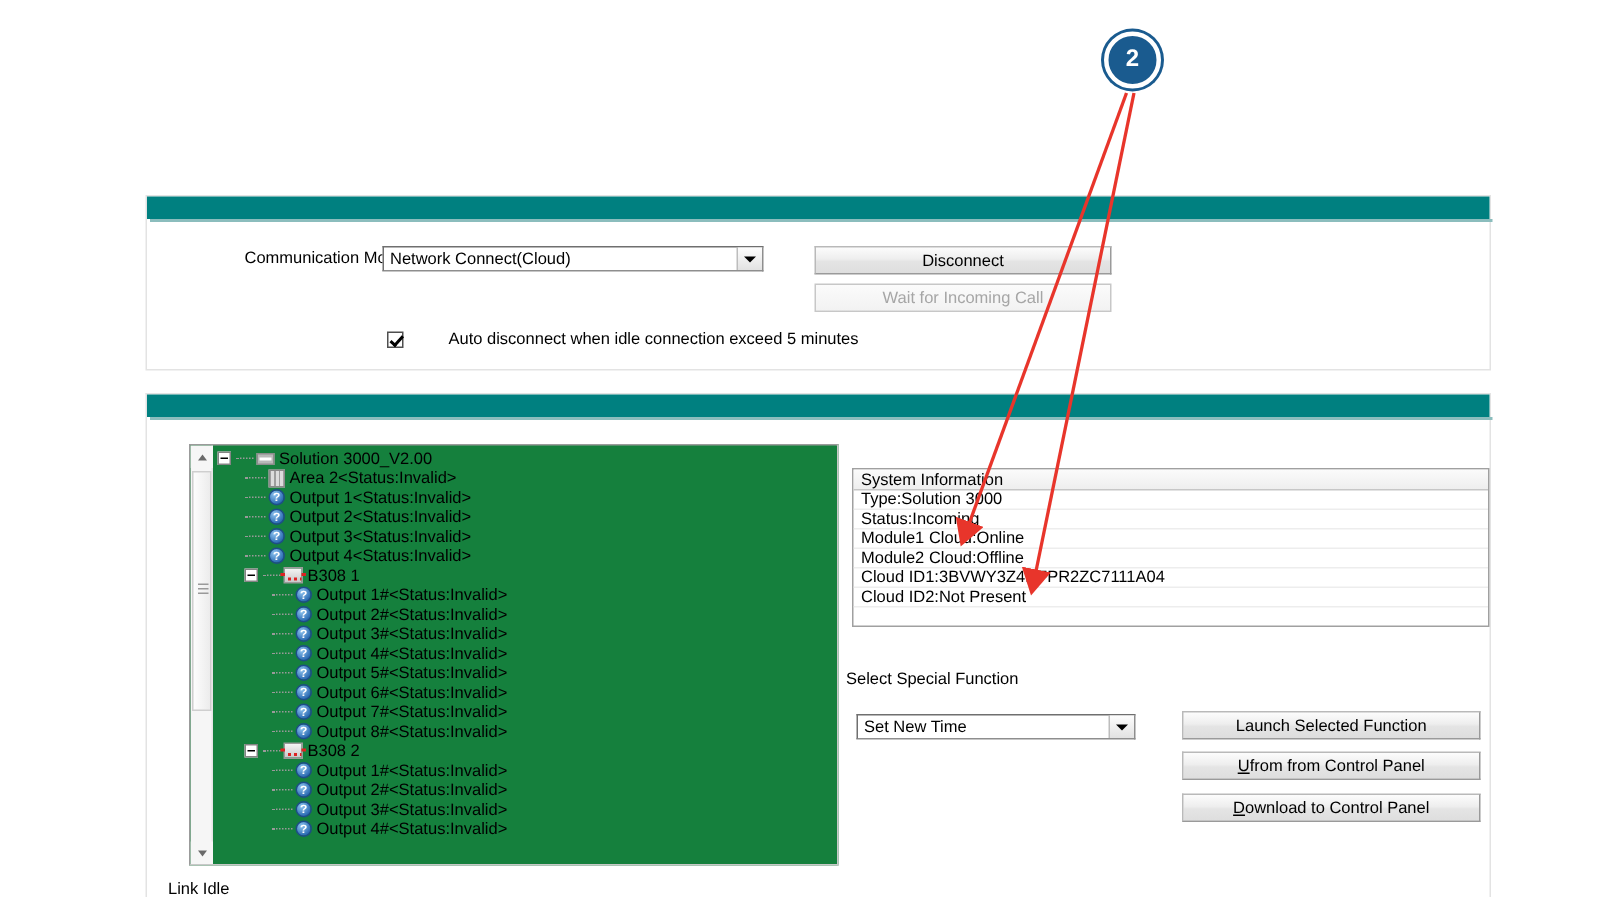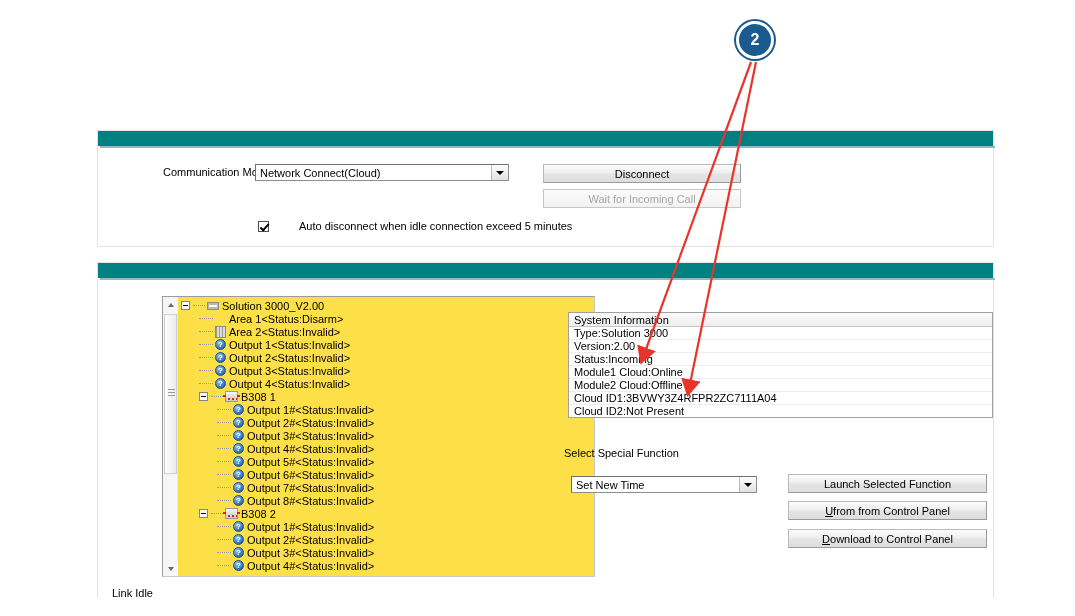--- a/index.html
+++ b/index.html
@@ -99,21 +99,21 @@
     width:3px;height:7px;border:solid #000;
     border-width:0 2px 2px 0;transform:rotate(42deg);
   }
 
   
   .treebox{
     position:absolute;left:126px;top:296px;width:433px;height:281px;
     box-sizing:border-box;
     border:1px solid #9b9b9b;
     border-right-color:#c8c8c8;border-bottom-color:#c8c8c8;
-    background:#fde047;overflow:hidden;margin-left:36px;
+    background:#15803d;overflow:hidden;
   }
   .scrollbar{
     position:absolute;left:0;top:0;width:15px;height:100%;
     background:#f6f6f6;border-right:1px solid #e6e6e6;box-sizing:border-box;
   }
   .sb-arrow{
     position:absolute;left:0;width:15px;height:15px;
     display:flex;align-items:center;justify-content:center;
     background:#f6f6f6;
   }
@@ -252,26 +252,20 @@
         <div class="trow">
           <span class="indent" style="width: 2px;"></span>
           <span class="expander"></span>
           <span class="dots"></span>
           <span class="ico ico-root"></span>
           <span>Solution 3000_V2.00</span>
         </div>
         <div class="trow">
           <span class="indent" style="width: 20px;"></span>
           <span class="dots" style="width: 14px;"></span>
-          <span class="ico ico-bulb"><span class="b"></span><span class="s"></span></span>
-          <span>Area  1&lt;Status:Disarm&gt;</span>
-        </div>
-        <div class="trow">
-          <span class="indent" style="width: 20px;"></span>
-          <span class="dots" style="width: 14px;"></span>
           <span class="ico ico-area2"></span>
           <span>Area  2&lt;Status:Invalid&gt;</span>
         </div>
         <div class="trow">
           <span class="indent" style="width: 20px;"></span>
           <span class="dots" style="width: 14px;"></span>
           <span class="ico ico-out">?</span>
           <span>Output 1&lt;Status:Invalid&gt;</span>
         </div>
         <div class="trow">
@@ -382,21 +376,20 @@
           <span class="ico ico-out">?</span>
           <span>Output 4#&lt;Status:Invalid&gt;</span>
         </div>
       </div>
   </div>
 
   <div class="sysbox">
     <div class="sys-head">System Information</div>
     <div id="sysrows">
         <div class="sys-row">Type:Solution 3000</div>
-        <div class="sys-row">Version:2.00</div>
         <div class="sys-row">Status:Incoming</div>
         <div class="sys-row">Module1 Cloud:Online</div>
         <div class="sys-row">Module2 Cloud:Offline</div>
         <div class="sys-row">Cloud ID1:3BVWY3Z4RFPR2ZC7111A04</div>
         <div class="sys-row">Cloud ID2:Not Present</div>
       </div>
   </div>
 
   <div class="lbl" style="left:564px;top:447px;">Select Special Function</div>
 

